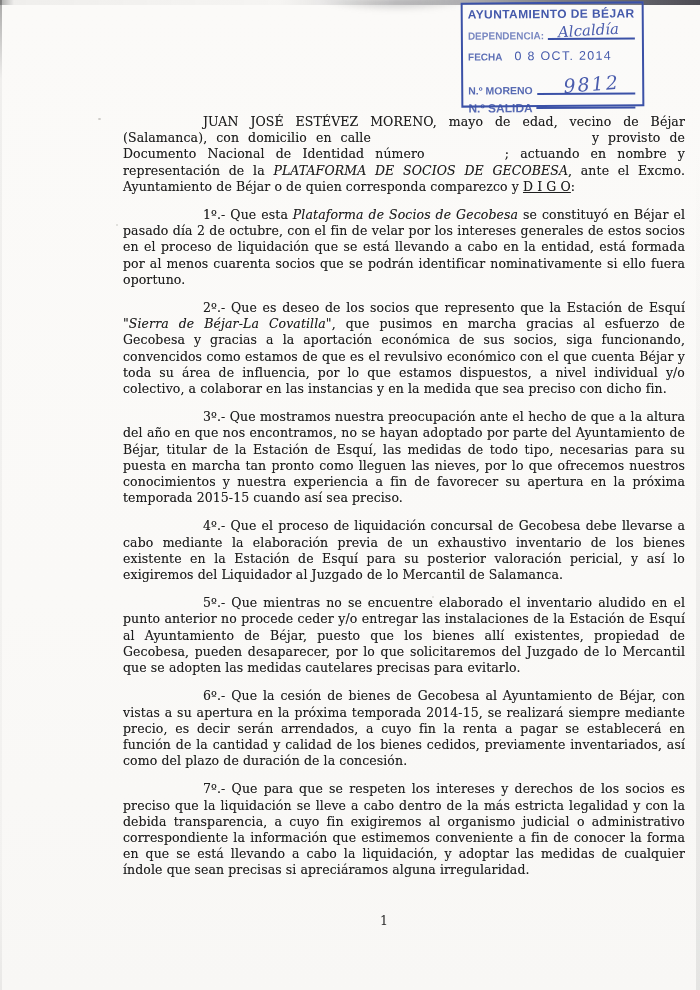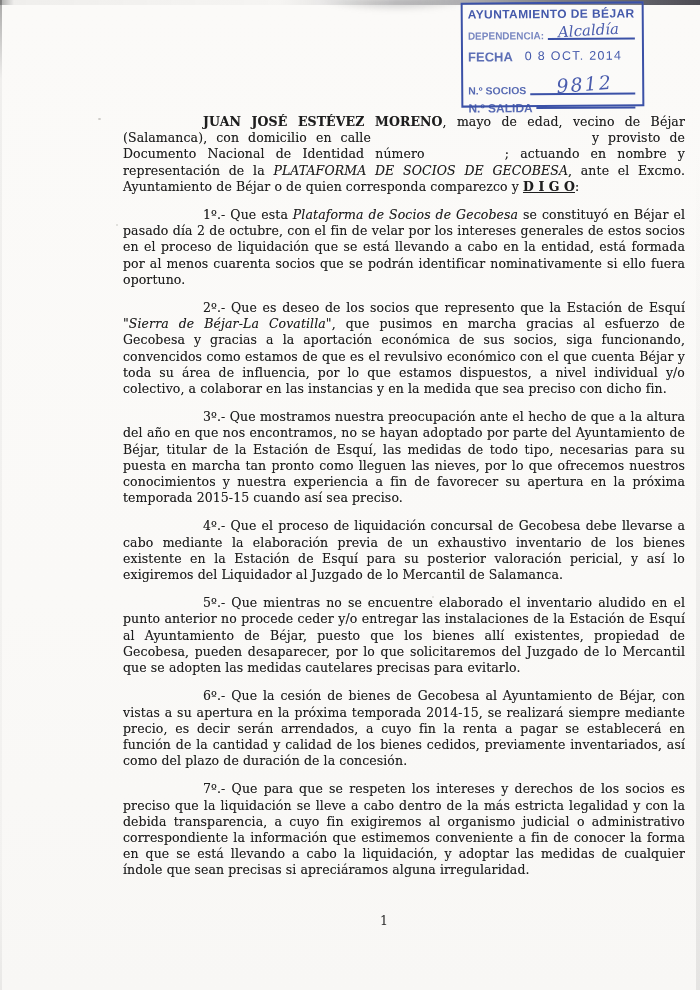--- a/index.html
+++ b/index.html
@@ -33,41 +33,41 @@
     font-family:"Liberation Sans","DejaVu Sans",sans-serif;
     transform:rotate(-.4deg);box-sizing:border-box;background:rgba(255,255,255,.15);}
   .stamp-title{font-weight:bold;font-size:12px;letter-spacing:.4px;padding:3px 2px 1px 5px;
     white-space:nowrap;opacity:.95;}
   .stamp-row{display:flex;align-items:flex-end;padding:0 5px;}
   .stamp-label{font-weight:bold;white-space:nowrap;}
   .stamp-fill{flex:1;border-bottom:2px solid currentColor;margin:0 2px 1px 4px;min-height:4px;}
   .row-dependencia{height:19px;}
   .row-dependencia .stamp-label{font-size:10px;opacity:.68;transform:scaleY(1.05);}
   .row-fecha{height:24px;margin-top:3px;align-items:center;}
-  .row-fecha .stamp-label{font-size:13px;opacity:.82;}
+  .row-fecha .stamp-label{font-size:10px;opacity:.82;}
   .row-entrada{height:27px;margin-top:1px;}
   .row-entrada .stamp-label{font-size:10.5px;opacity:.85;}
   .row-salida{height:20px;margin-top:2px;align-items:center;}
   .row-salida .stamp-label{font-size:12px;opacity:.85;}
   .row-salida .stamp-fill{margin-bottom:4px;}
   .val-script{font-family:"DejaVu Serif",serif;font-style:italic;
     color:var(--hand-blue,#4a5cad);font-size:15px;line-height:12px;
     display:inline-block;transform:rotate(-3deg) translateY(2px);padding-left:10px;white-space:nowrap;}
   .val-script.big{font-size:19px;letter-spacing:2px;padding-left:26px;transform:rotate(-4deg) translateY(3px);}
   .val-datestamp{font-weight:normal;font-size:12.5px;letter-spacing:1.3px;margin-left:12px;
     white-space:nowrap;opacity:.95;}
   
   .doc{position:absolute;left:123px;top:114px;width:562px;
     font-size:12.5px;line-height:16.2px;letter-spacing:.1px;color:#1e1e1e;
     text-align:justify;text-shadow:0 0 .4px rgba(30,30,30,.45);}
   .para{margin:0 0 12px 0;text-indent:80px;}
   .para:last-child{margin-bottom:0;}
-  .seg-b{font-weight:bold;}
+  .seg-b{font-weight:normal;}
   .seg-bi{font-weight:normal;font-style:italic;}
-  .seg-bu{font-weight:bold;text-decoration:underline;}
+  .seg-bu{font-weight:normal;text-decoration:underline;}
   .gap{display:inline-block;height:1px;}
   .page-number{position:absolute;left:123px;top:913px;width:562px;box-sizing:border-box;
     padding-right:40px;text-align:center;font-size:12.5px;color:#2c2c2c;}
 </style>
 </head>
 <body>
 
 <div class="edge-top"></div>
 <div class="smudge"></div>
 <div class="edge-left"></div>
@@ -81,21 +81,21 @@
   <div id="stamp-rows">
       <div class="stamp-row row-dependencia">
         <span class="stamp-label">DEPENDENCIA:</span>
         <span class="stamp-fill"><span class="val-script">Alcaldía</span></span>
       </div>
       <div class="stamp-row row-fecha">
         <span class="stamp-label">FECHA</span>
         <span class="val-datestamp">0 8 OCT. 2014</span>
       </div>
       <div class="stamp-row row-entrada">
-        <span class="stamp-label">N.º SOCIOS</span>
+        <span class="stamp-label">N.º MORENO</span>
         <span class="stamp-fill"><span class="val-script big">9812</span></span>
       </div>
       <div class="stamp-row row-salida">
         <span class="stamp-label">N.º SALIDA</span>
         <span class="stamp-fill"></span>
       </div>
     </div>
 </div>
 
 <main class="doc" id="doc-body">

